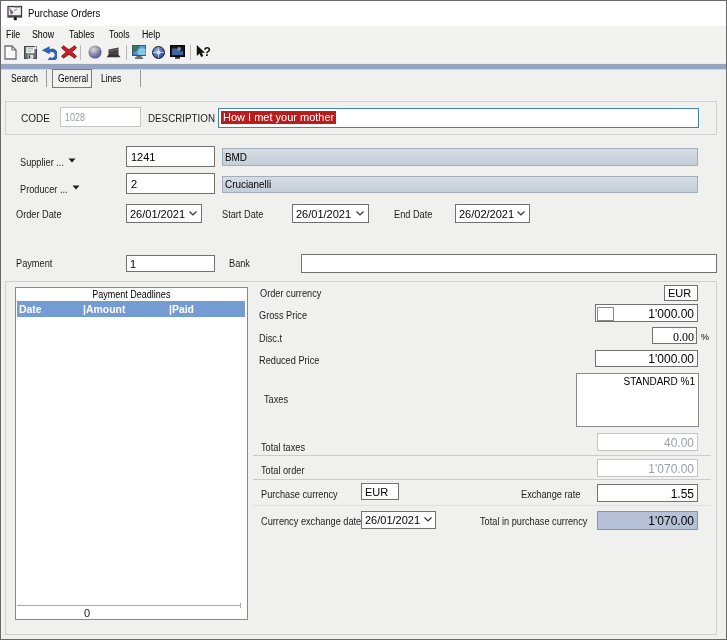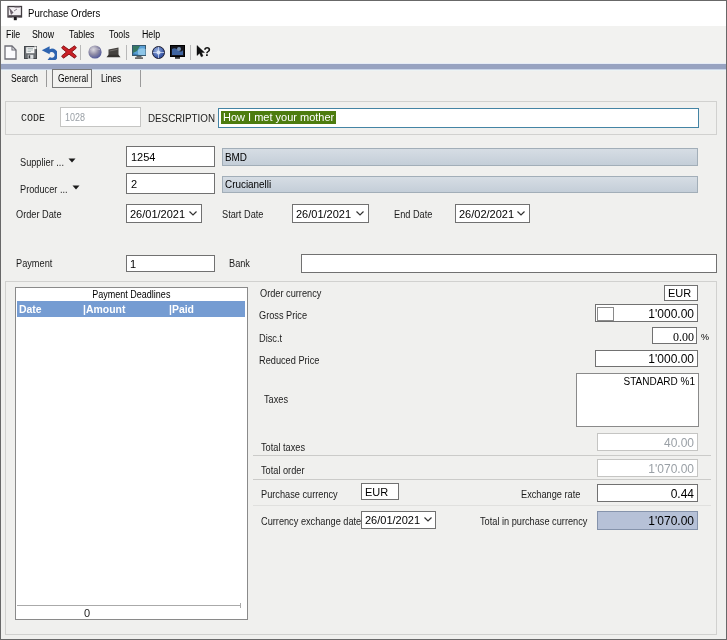--- a/index.html
+++ b/index.html
@@ -121,33 +121,33 @@
 <div class="abs" style="left:1px;top:63px;width:725px;height:8px;background:linear-gradient(#e6ecf6 0%,#e6ecf6 13%,#98a3c1 13%,#98a3c1 70%,#c9d5e9 70%,#c9d5e9 86%,#edf3f3 86%,#edf3f3 100%);"></div>
 
 <div class="abs" style="left:11px;top:73px;font-size:10px;transform:scaleX(0.85);transform-origin:0 0;">Search</div>
 <div class="abs" style="left:46px;top:70px;width:1px;height:17px;background:#9a9a9a;"></div>
 <div class="abs" style="left:52px;top:69px;width:40px;height:19px;border:1px solid #7a7a7a;box-sizing:border-box;background:#f2f2f0;"></div>
 <div class="abs" style="left:58px;top:73px;font-size:10px;transform:scaleX(0.85);transform-origin:0 0;">General</div>
 <div class="abs" style="left:101px;top:73px;font-size:10px;transform:scaleX(0.85);transform-origin:0 0;">Lines</div>
 <div class="abs" style="left:140px;top:70px;width:1px;height:17px;background:#9a9a9a;"></div>
 
 <div class="gb" style="left:5px;top:101px;width:712px;height:34px;"></div>
-<div class="lbl" style="left:21px;top:113px;transform:scaleX(1);font-family:Liberation Mono, monospace;">CODE</div>
+<div class="lbl" style="left:21px;top:113px;transform:scaleX(1);">CODE</div>
 <div class="tbd" style="left:60px;top:107px;width:81px;height:20px;"></div>
 <div class="abs" style="left:65px;top:112px;font-size:10px;color:#9aa0a6;transform:scaleX(0.9);transform-origin:0 0;">1028</div>
 <div class="lbl" style="left:148px;top:113px;transform:scaleX(0.98);">DESCRIPTION</div>
 <div class="tb" style="left:218px;top:108px;width:481px;height:20px;border-color:#4484a4;"></div>
-<div class="abs" style="left:221px;top:111px;height:13px;background:#4d7c0f;color:#fff;font-size:11px;line-height:13px;padding:0 2px;">How I met your mother</div>
+<div class="abs" style="left:221px;top:111px;height:13px;background:#b91c1c;color:#fff;font-size:11px;line-height:13px;padding:0 2px;">How I met your mother</div>
 
 <div class="lbl" style="left:20px;top:157px;">Supplier ...</div>
 <svg class="abs" style="left:68px;top:158px;" width="8" height="5" viewBox="0 0 8 5">
     <path d="M0.5 0.5 L7.5 0.5 L4 4.5 Z" fill="#1a1a1a"></path>
   </svg>
 <div class="tb" style="left:126px;top:146px;width:89px;height:21px;"></div>
-<div class="abs val" style="left:131px;top:151px;">1254</div>
+<div class="abs val" style="left:131px;top:151px;">1241</div>
 <div class="abs" style="left:222px;top:148px;width:476px;height:18px;background:linear-gradient(#d6dde4,#c4ced8);border:1px solid #a2aeb8;box-sizing:border-box;"></div>
 <div class="abs" style="left:225px;top:151px;font-size:11px;transform:scaleX(0.9);transform-origin:0 0;">BMD</div>
 
 <div class="lbl" style="left:20px;top:184px;">Producer ...</div>
 <svg class="abs" style="left:72px;top:185px;" width="8" height="5" viewBox="0 0 8 5">
     <path d="M0.5 0.5 L7.5 0.5 L4 4.5 Z" fill="#1a1a1a"></path>
   </svg>
 <div class="tb" style="left:126px;top:173px;width:89px;height:21px;"></div>
 <div class="abs val" style="left:131px;top:178px;">2</div>
 <div class="abs" style="left:222px;top:176px;width:476px;height:17px;background:linear-gradient(#d6dde4,#c4ced8);border:1px solid #a2aeb8;box-sizing:border-box;"></div>
@@ -222,21 +222,21 @@
 <div class="lbl" style="left:261px;top:465px;">Total order</div>
 <div class="tbd" style="left:597px;top:459px;width:101px;height:18px;"></div>
 <div class="abs num gray" style="left:600px;top:462px;width:94px;">1'070.00</div>
 <div class="sep" style="left:253px;top:479px;width:458px;"></div>
 
 <div class="lbl" style="left:261px;top:489px;">Purchase currency</div>
 <div class="tb" style="left:361px;top:483px;width:38px;height:17px;"></div>
 <div class="abs val" style="left:365px;top:486px;">EUR</div>
 <div class="lbl" style="left:521px;top:489px;">Exchange rate</div>
 <div class="tb" style="left:597px;top:484px;width:101px;height:18px;"></div>
-<div class="abs num" style="left:600px;top:487px;width:94px;">0.44</div>
+<div class="abs num" style="left:600px;top:487px;width:94px;">1.55</div>
 <div class="sep" style="left:253px;top:505px;width:458px;background:#e0e0de;"></div>
 
 <div class="lbl" style="left:261px;top:516px;">Currency exchange date</div>
 <div class="tb" style="left:361px;top:511px;width:75px;height:18px;"></div>
 <div class="abs val" style="left:365px;top:514px;">26/01/2021</div>
 <svg class="chev" style="left:424px;top:517px;" viewBox="0 0 8 5">
     <path d="M0.5 0.5 L4 4 L7.5 0.5" fill="none" stroke="#333" stroke-width="1.2"></path>
   </svg>
 <div class="lbl" style="left:480px;top:516px;">Total in purchase currency</div>
 <div class="abs" style="left:597px;top:511px;width:101px;height:19px;background:#b6c1d7;border:1px solid #8593ab;box-sizing:border-box;"></div>

